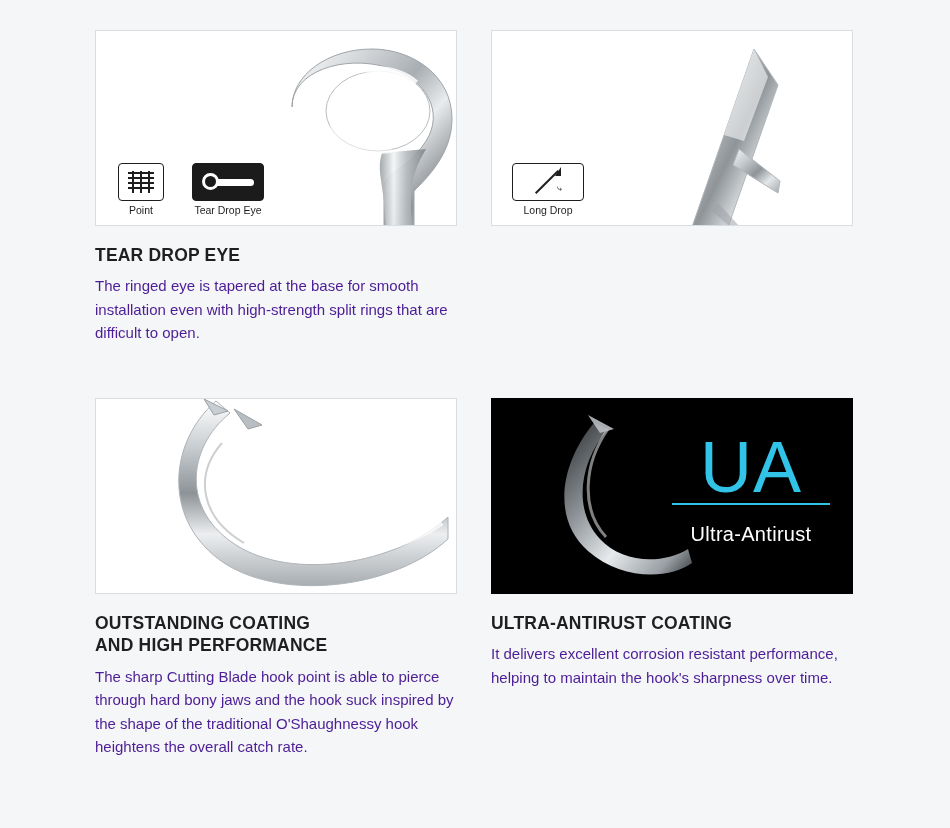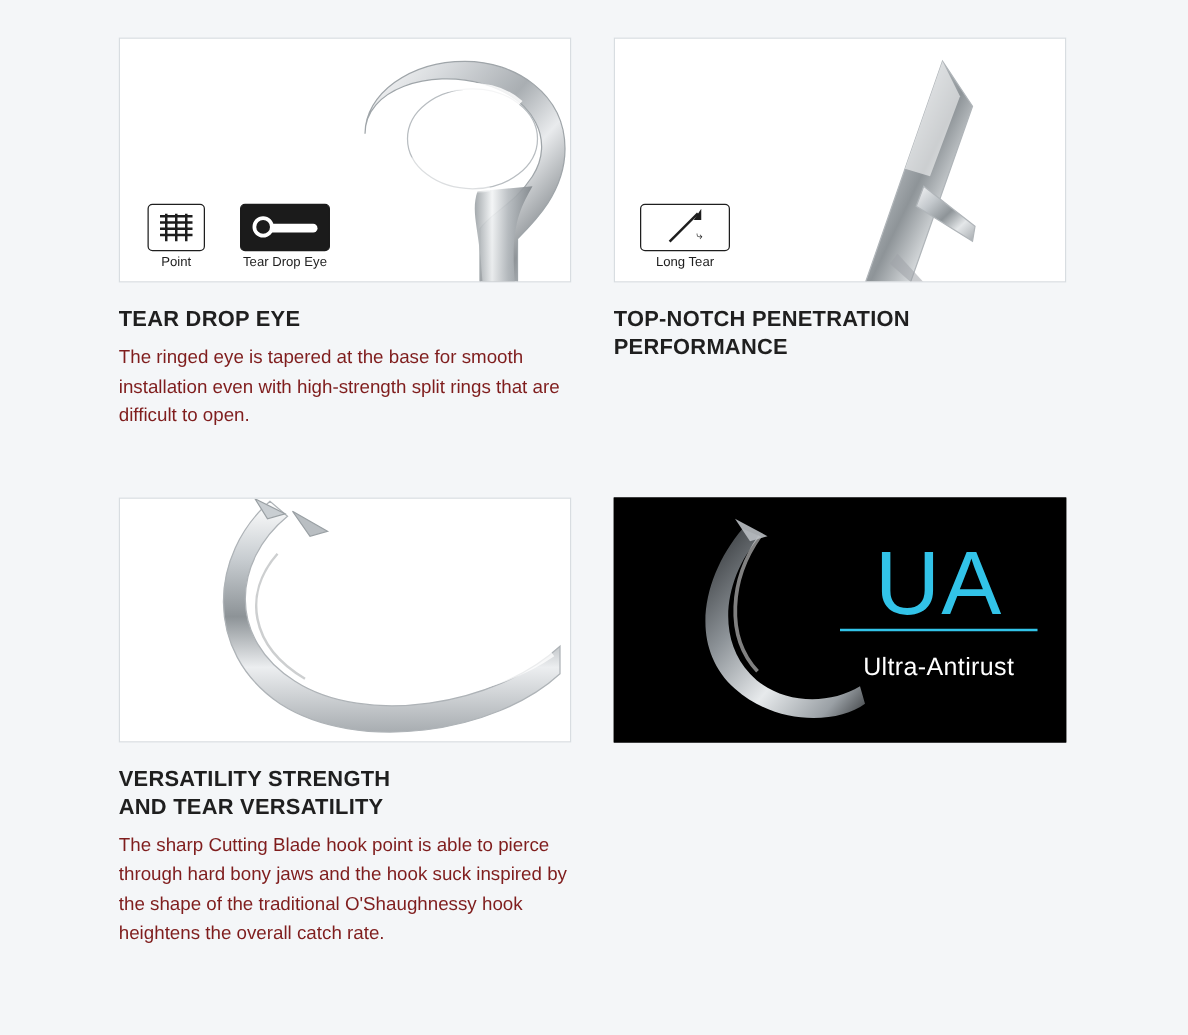--- a/index.html
+++ b/index.html
@@ -54,21 +54,21 @@
     font-size: 17.5px;
     font-weight: bold;
     line-height: 1.28;
     letter-spacing: 0.2px;
     color: #1f1f1f;
     margin: 0 0 8px 0;
   }
   .fdesc {
     font-size: 15px;
     line-height: 1.56;
-    color: #7f1d1d;
+    color: #4c1d95;
     margin: 0;
     max-width: 362px;
   }
 
   
   .badges {
     position: absolute;
     left: 14px;
     bottom: 8px;
     display: flex;
@@ -280,26 +280,25 @@
         </svg>
         <div class="badges">
           <div class="badge wide">
             <div class="chip">
               <span class="lp-glyph">
                 <span class="diag"></span>
                 <span class="arrowhead"></span>
                 <span class="mtick">⤷</span>
               </span>
             </div>
-            <div class="cap">Long Tear</div>
+            <div class="cap">Long Drop</div>
           </div>
         </div>
       </div>
       <div class="titleblock">
-        <h3 class="ftitle">TOP-NOTCH PENETRATION PERFORMANCE</h3>
       </div>
     </div>
 
     <div class="feature r2">
       <div class="media">
         <svg width="362" height="196" viewBox="0 0 362 196">
           <defs>
             <linearGradient id="steel3" x1="0" y1="0" x2="0" y2="1">
               <stop offset="0%" stop-color="#ffffff"></stop>
               <stop offset="25%" stop-color="#c8cdd1"></stop>
@@ -310,22 +309,22 @@
           </defs>
           <path d="M120 2 C72 44, 66 122, 128 164 C190 204, 300 188, 352 140 L352 118 C300 166, 196 182, 140 146 C86 112, 90 50, 134 14 Z" fill="url(#steel3)" stroke="#aeb3b7" stroke-width="1"></path>
           <path d="M134 20 C98 54, 96 110, 144 140 C200 174, 294 160, 346 124" fill="none" stroke="#ffffff" stroke-width="5" opacity="0.75"></path>
           <path d="M126 44 C98 76, 104 118, 148 144" fill="none" stroke="#6f7579" stroke-width="2" opacity="0.35"></path>
           <path d="M138 10 L166 26 L152 30 Z" fill="#b9bec2" stroke="#9aa0a4" stroke-width="1"></path>
           <path d="M108 0 L132 12 L118 16 Z" fill="#c9ced2" stroke="#9aa0a4" stroke-width="1"></path>
         </svg>
       </div>
       <div class="titleblock">
         <h3 class="ftitle">
-          <span>VERSATILITY STRENGTH</span><br>
-          <span>AND TEAR VERSATILITY</span>
+          <span>OUTSTANDING COATING</span><br>
+          <span>AND HIGH PERFORMANCE</span>
         </h3>
         <p class="fdesc">The sharp Cutting Blade hook point is able to pierce through hard bony jaws and the hook suck inspired by the shape of the traditional O'Shaughnessy hook heightens the overall catch rate.</p>
       </div>
     </div>
 
     <div class="feature r2">
       <div class="media dark">
         <svg width="362" height="196" viewBox="0 0 362 196">
           <defs>
             <linearGradient id="steel4" x1="0" y1="0" x2="1" y2="1">
@@ -341,17 +340,19 @@
           <path d="M116 30 C92 64, 88 110, 114 138" fill="none" stroke="#ffffff" stroke-width="3" opacity="0.5"></path>
           <path d="M96 16 L122 30 L108 34 Z" fill="#b9bec2" opacity="0.9"></path>
         </svg>
         <div class="ua-wrap">
           <div class="ua-big">UA</div>
           <div class="ua-rule"></div>
           <div class="ua-sub">Ultra-Antirust</div>
         </div>
       </div>
       <div class="titleblock">
+        <h3 class="ftitle">ULTRA-ANTIRUST COATING</h3>
+        <p class="fdesc">It delivers excellent corrosion resistant performance, helping to maintain the hook's sharpness over time.</p>
       </div>
     </div>
 
   </div>
 </div>
 
 </body></html>

